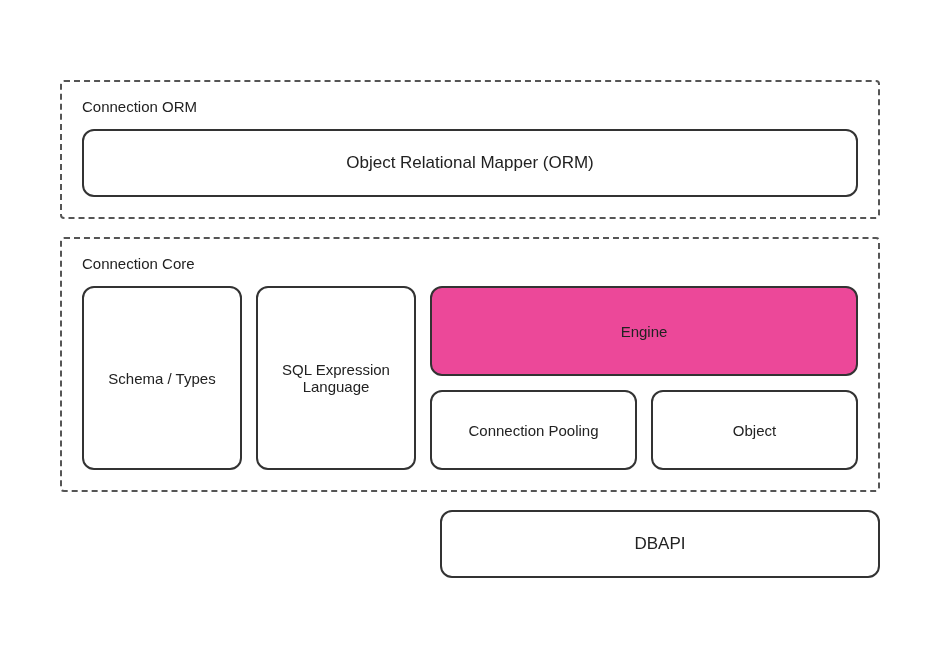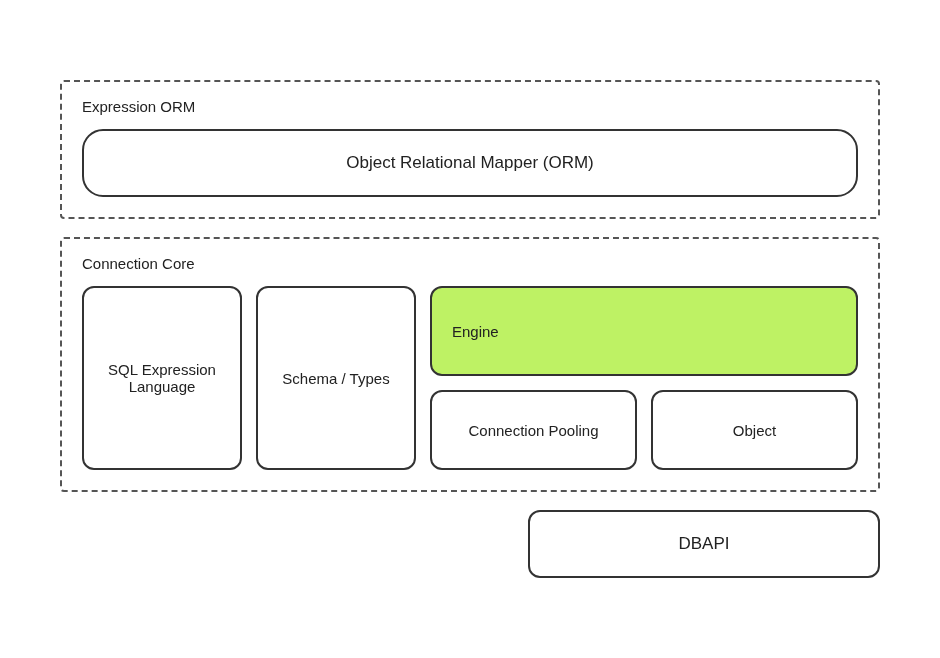--- a/index.html
+++ b/index.html
@@ -34,21 +34,21 @@
 
     .section-label {
       font-size: 15px;
       font-weight: normal;
       color: #222;
       margin-bottom: 14px;
     }
 
     .orm-box {
       border: 2px solid #333;
-      border-radius: 21px;
+      border-radius: 12px;
       padding: 22px 20px;
       text-align: center;
       font-size: 17px;
       color: #222;
       background: #fff;
     }
 
     
     .core-section {
       border: 2px dashed #555;
@@ -96,24 +96,24 @@
       gap: 14px;
     }
 
     .engine-box {
       border: 2px solid #333;
       border-radius: 12px;
       padding: 18px 20px;
       text-align: center;
       font-size: 15px;
       color: #222;
-      background: #bef264;
+      background: #ec4899;
       display: flex;
       align-items: center;
-      justify-content: flex-start;
+      justify-content: center;
       min-height: 90px;
     }
 
     .engine-sub-row {
       display: flex;
       gap: 14px;
     }
 
     .sub-box {
       border: 2px solid #333;
@@ -136,45 +136,45 @@
     }
 
     .dbapi-box {
       border: 2px solid #333;
       border-radius: 12px;
       padding: 22px 20px;
       text-align: center;
       font-size: 17px;
       color: #222;
       background: #fff;
-      width: 352px;
+      width: 440px;
     }
   </style>
 </head>
 <body>
 
 <div class="diagram-container">
 
   <div class="orm-section">
-    <div class="section-label">Expression ORM</div>
+    <div class="section-label">Connection ORM</div>
     <div class="orm-box">
       <span>Object Relational Mapper (ORM)</span>
     </div>
   </div>
 
   <div class="core-section">
     <div class="section-label">Connection Core</div>
     <div class="core-grid">
 
       <div class="core-left">
         <div class="small-box">
-          <span>SQL Expression Language</span>
+          <span>Schema / Types</span>
         </div>
         <div class="small-box">
-          <span>Schema / Types</span>
+          <span>SQL Expression Language</span>
         </div>
       </div>
 
       <div class="engine-column">
         <div class="engine-box">
           <span>Engine</span>
         </div>
         <div class="engine-sub-row">
           <div class="sub-box">
             <span>Connection Pooling</span>

